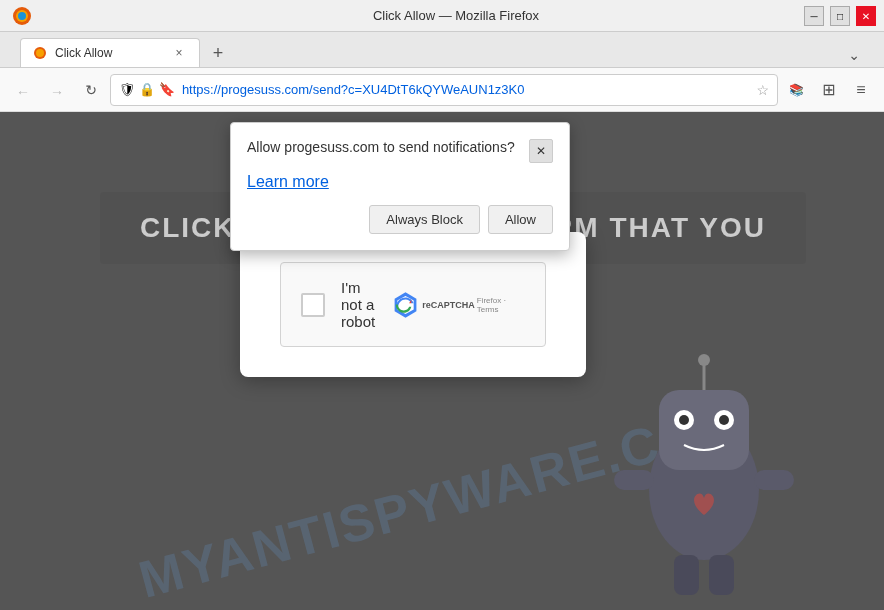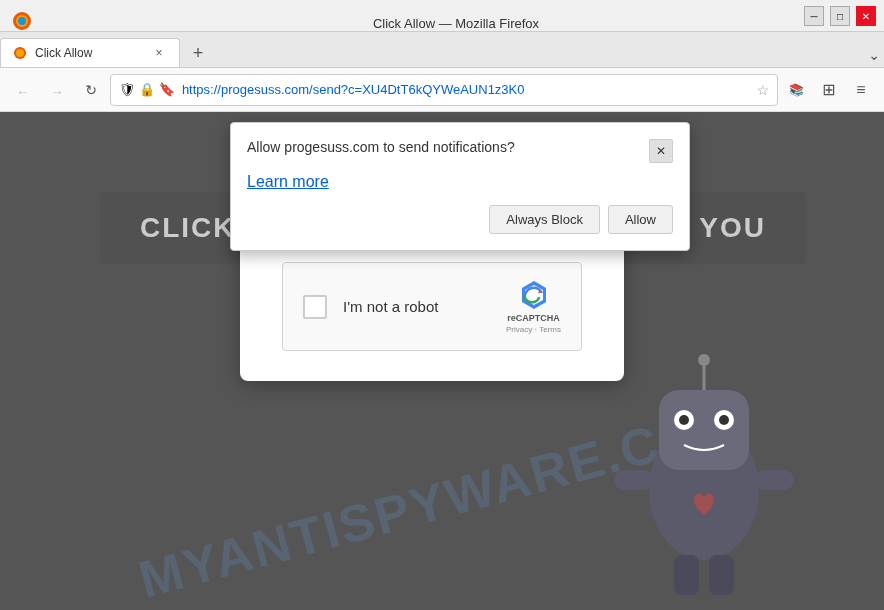--- a/index.html
+++ b/index.html
@@ -6,21 +6,21 @@
     body { width: 884px; height: 610px; overflow: hidden; font-family: Arial, sans-serif; background: #3a3a3a; position: relative; }
 
     
     .browser-window { width: 884px; height: 610px; display: flex; flex-direction: column; }
 
     
     .title-bar {
       background: #f0f0f0;
       height: 32px;
       display: flex;
-      align-items: flex-end;
+      align-items: center;
       padding: 0 12px;
       border-bottom: 1px solid #ccc;
       position: relative;
     }
     .title-bar-icon { width: 20px; height: 20px; margin-right: 8px; }
     .title-bar-icon svg { width: 20px; height: 20px; }
     .title-bar-title {
       flex: 1;
       text-align: center;
       font-size: 13px;
@@ -36,21 +36,21 @@
       cursor: pointer;
     }
     .title-btn.close { background: #e81123; color: white; border-color: #e81123; }
 
     
     .tab-bar {
       background: #e8e8e8;
       height: 36px;
       display: flex;
       align-items: flex-end;
-      padding: 0 0;
+      padding: 0 20px;
       border-bottom: 1px solid #ccc;
     }
     .tab {
       background: white;
       border: 1px solid #ccc;
       border-bottom: none;
       padding: 6px 12px;
       font-size: 13px;
       display: flex;
       align-items: center;
@@ -158,21 +158,21 @@
       font-weight: bold;
       color: #ccc;
       letter-spacing: 2px;
     }
 
     
     .notification-dialog {
       position: absolute;
       top: 10px;
       left: 230px;
-      width: 460px;
+      width: 340px;
       background: white;
       border: 1px solid #ccc;
       border-radius: 4px;
       box-shadow: 0 4px 16px rgba(0,0,0,0.3);
       padding: 16px;
       z-index: 100;
     }
     .notification-dialog-header {
       display: flex;
       align-items: flex-start;
@@ -220,21 +220,21 @@
     }
     .dialog-btn.primary {
       background: #f0f0f0;
     }
 
     
     .captcha-card {
       position: absolute;
       top: 120px;
       left: 240px;
-      width: 384px;
+      width: 346px;
       background: white;
       border-radius: 8px;
       box-shadow: 0 4px 20px rgba(0,0,0,0.3);
       padding: 30px 40px;
       z-index: 90;
       display: flex;
       align-items: center;
       justify-content: center;
     }
     .captcha-inner {
@@ -255,21 +255,21 @@
       cursor: pointer;
       flex-shrink: 0;
     }
     .captcha-label {
       font-size: 15px;
       color: #333;
       flex: 1;
     }
     .captcha-logo-area {
       display: flex;
-      flex-direction: column;
+      flex-direction: row;
       align-items: center;
       gap: 2px;
     }
     .captcha-logo-icon {
       width: 32px;
       height: 32px;
     }
     .captcha-recaptcha-text {
       font-size: 9px;
       color: #555;
@@ -393,19 +393,19 @@
         <span class="captcha-label">I'm not a robot</span>
         <div class="captcha-logo-area">
           <svg class="captcha-logo-icon" viewBox="0 0 32 32" xmlns="http://www.w3.org/2000/svg">
             <path d="M16 2 L28 9 L28 23 L16 30 L4 23 L4 9 Z" fill="#4285f4"></path>
             <path d="M16 6 L25 11 L25 21 L16 26 L7 21 L7 11 Z" fill="white"></path>
             <path d="M16 10 C18.8 10 21.2 11.6 22.4 14 L25 14 C23.6 10.2 20 7.6 16 7.6 C10.3 7.6 5.6 12.3 5.6 18 L8 18 C8 13.6 11.6 10 16 10Z" fill="#4285f4"></path>
             <path d="M22.4 18 L20 18 C19 20.4 16.8 22 14.2 22 C10.6 22 7.6 19 7.6 15.4 L5.2 15.4 C5.2 20.4 9.4 24.6 14.4 24.6 C18.2 24.6 21.4 22.2 22.4 18Z" fill="#34a853"></path>
             <path d="M22.4 14 L20 14 L22.4 10 Z" fill="#ea4335"></path>
           </svg>
           <div class="captcha-recaptcha-text">reCAPTCHA</div>
-          <div class="captcha-privacy">Privacy · Terms</div>
+          <div class="captcha-privacy">Firefox · Terms</div>
         </div>
       </div>
     </div>
 
   </div>
 </div>
 
 </body></html>

